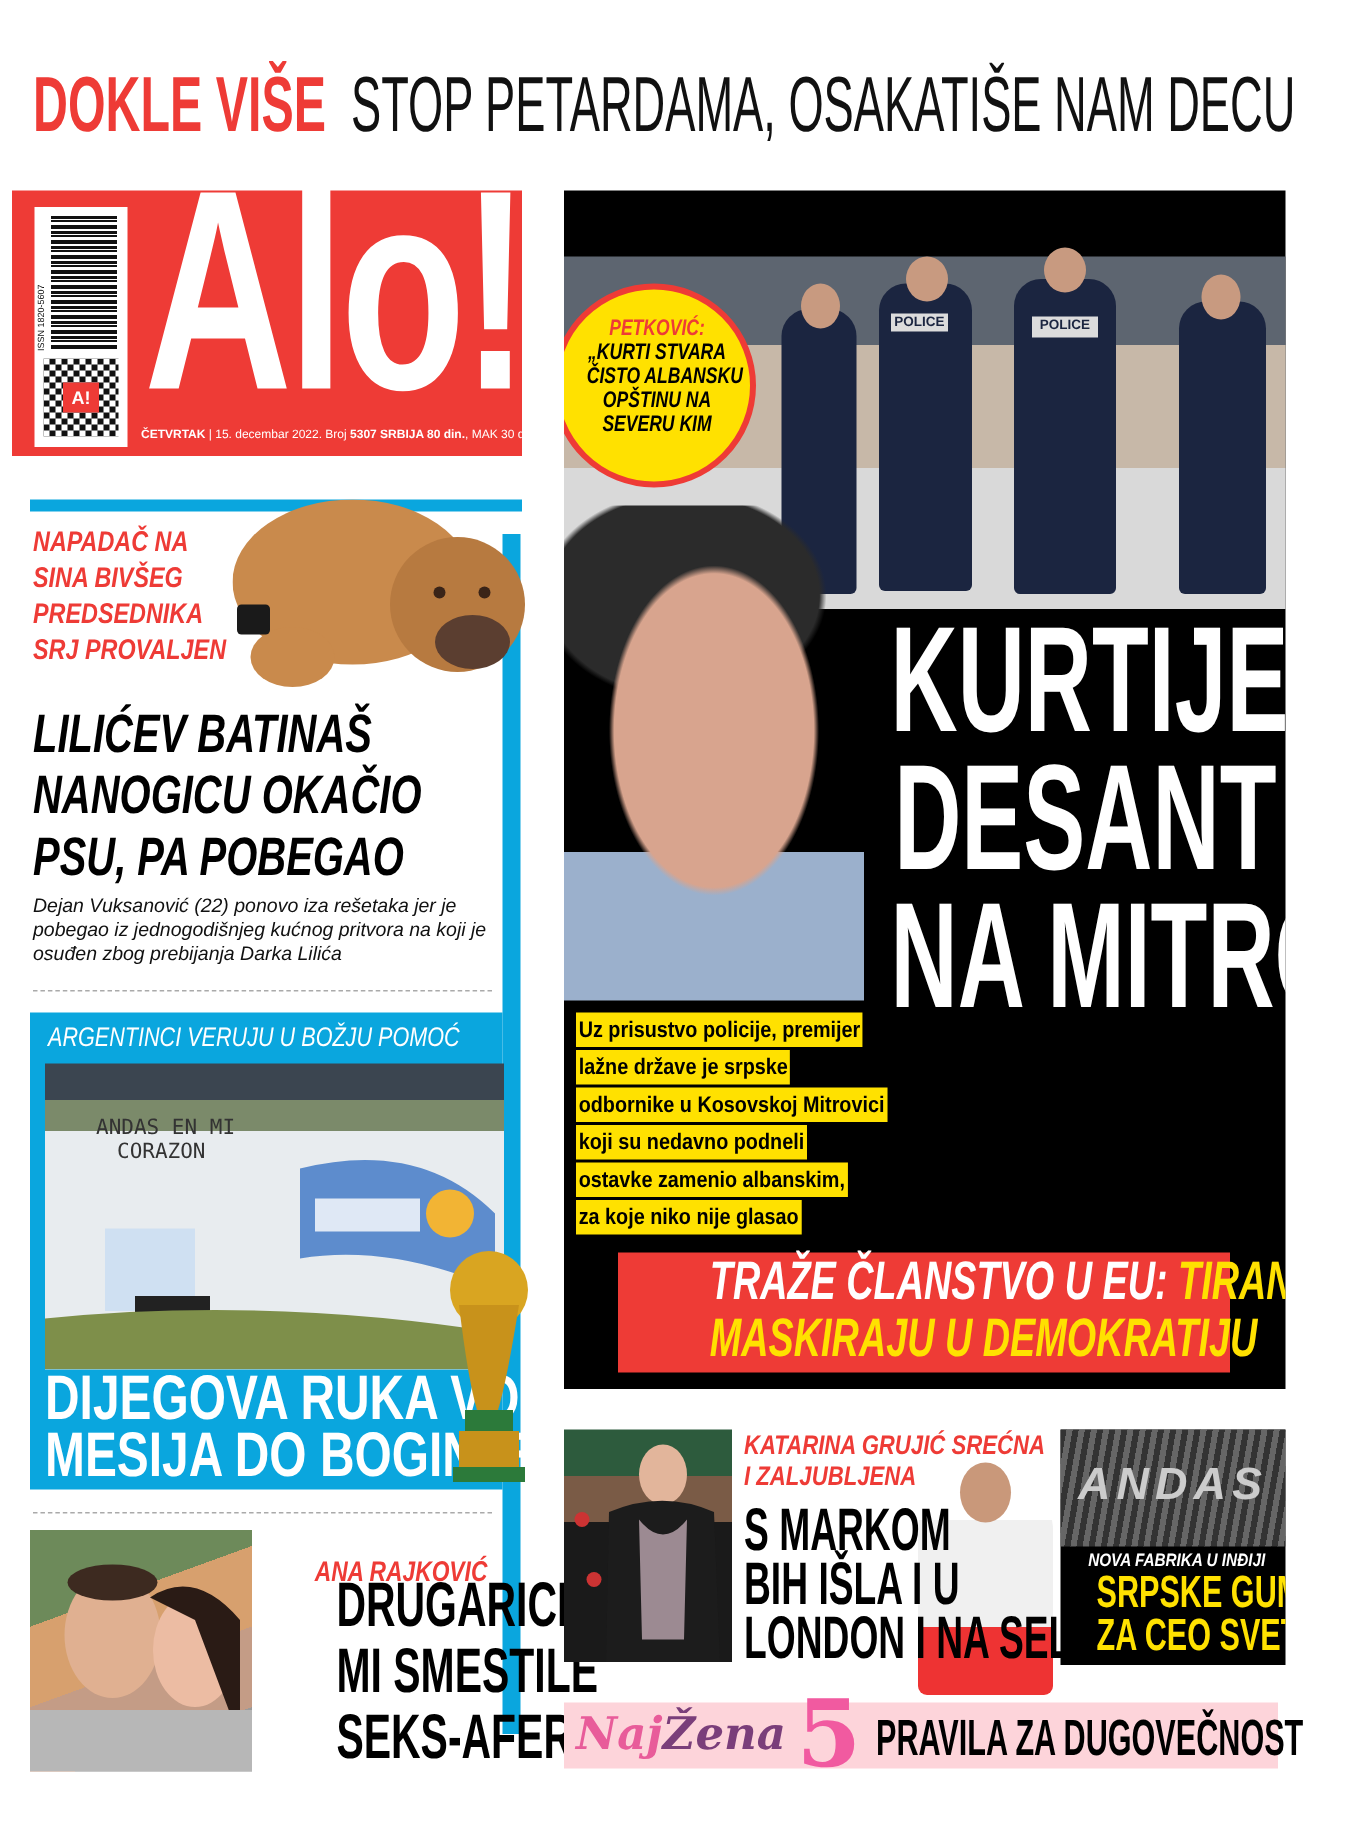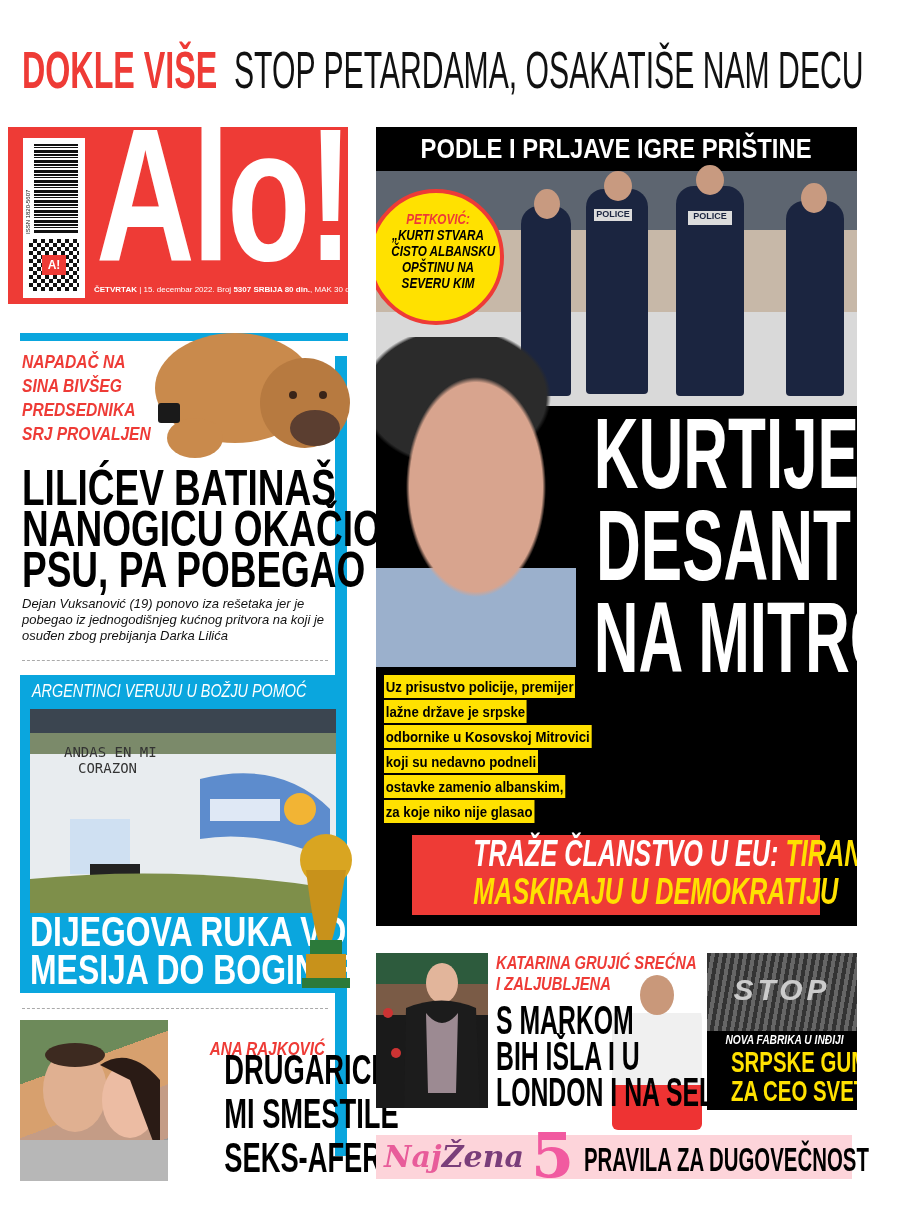--- a/index.html
+++ b/index.html
@@ -26,21 +26,21 @@
     #masthead-info b { font-weight: bold; }
 
     
     #left-frame { left: 20px; top: 333px; width: 328px; height: 8px; background: #0aa6de; }
     #left-frame-right { left: 335px; top: 356px; width: 12px; height: 800px; background: #0aa6de; }
 
     #dog { left: 155px; top: 333px; width: 200px; height: 130px; }
     .kicker-red { color: #ee3b36; font-weight: bold; font-style: italic; }
     #story1-kicker { left: 22px; top: 350px; font-size: 19px; line-height: 24px; width: 160px; }
     #story1-kicker span { display: block; transform: scaleX(0.82); transform-origin: left center; }
-    #story1-title { left: 22px; top: 468px; width: 340px; font-size: 50px; line-height: 41px; font-weight: bold; color: #000; }
+    #story1-title { left: 22px; top: 468px; width: 340px; font-size: 36px; line-height: 41px; font-weight: bold; color: #000; font-style: italic; }
     #story1-title span { display: block; transform: scaleX(0.74); transform-origin: left center; white-space: nowrap; }
     #story1-body { left: 22px; top: 596px; width: 312px; font-size: 13px; line-height: 16px; color: #111; font-style: italic; }
     .dotted { border-top: 1px dashed #aaa; height: 0; }
     #div1 { left: 22px; top: 660px; width: 306px; }
 
     #story2 { left: 20px; top: 675px; width: 315px; height: 318px; background: #0aa6de; }
     #story2-kicker { left: 12px; top: 6px; color: #fff; font-style: italic; font-size: 18px; white-space: nowrap; }
     #story2-kicker span { display:inline-block; transform: scaleX(0.8); transform-origin:left center; }
     #story2-photo { left: 10px; top: 34px; width: 306px; height: 204px; overflow: hidden;
       background: linear-gradient(180deg,#3b4550 0 12%,#7b8a6a 12% 22%,#e8ecef 22% 100%); }
@@ -153,21 +153,21 @@
   <span>NAPADAČ NA</span>
   <span>SINA BIVŠEG</span>
   <span>PREDSEDNIKA</span>
   <span>SRJ PROVALJEN</span>
 </div>
 <div id="story1-title" class="abs">
   <span>LILIĆEV BATINAŠ</span>
   <span>NANOGICU OKAČIO</span>
   <span>PSU, PA POBEGAO</span>
 </div>
-<div id="story1-body" class="abs">Dejan Vuksanović (19) ponovo iza rešetaka jer je pobegao iz jednogodišnjeg kućnog pritvora na koji je osuđen zbog prebijanja Darka Lilića</div>
+<div id="story1-body" class="abs">Dejan Vuksanović (22) ponovo iza rešetaka jer je pobegao iz jednogodišnjeg kućnog pritvora na koji je osuđen zbog prebijanja Darka Lilića</div>
 <div id="div1" class="abs dotted"></div>
 
 <div id="story2" class="abs">
   <div id="story2-kicker" class="abs"><span>ARGENTINCI VERUJU U BOŽJU POMOĆ</span></div>
   <div id="story2-photo" class="abs">
     <div id="story2-banner-text" class="abs">
       <div>ANDAS EN MI</div>
       <div style="padding-left:14px">CORAZON</div>
     </div>
     <svg class="abs" style="left:0;top:60px" width="306" height="144" viewBox="0 0 306 144">
@@ -203,21 +203,20 @@
   </svg>
 </div>
 <div id="story3-kicker" class="abs kicker-red"><span>ANA RAJKOVIĆ</span></div>
 <div id="story3-title" class="abs">
   <span>DRUGARICE</span>
   <span>MI SMESTILE</span>
   <span>SEKS-AFERU</span>
 </div>
 
 <div id="main-panel" class="abs">
-  <div id="main-super" class="abs"><span>PODLE I PRLJAVE IGRE PRIŠTINE</span></div>
   <div id="police-photo" class="abs">
     <div class="cop" style="left:145px;top:35px;width:50px;height:190px"></div>
     <div class="cop-head" style="left:158px;top:18px;width:26px;height:30px"></div>
     <div class="cop" style="left:210px;top:18px;width:62px;height:205px"></div>
     <div class="cop-head" style="left:228px;top:0;width:28px;height:30px"></div>
     <div class="police-tag" style="left:218px;top:38px;width:38px;height:12px">POLICE</div>
     <div class="cop" style="left:300px;top:15px;width:68px;height:210px"></div>
     <div class="cop-head" style="left:320px;top:-6px;width:28px;height:30px"></div>
     <div class="police-tag" style="left:312px;top:40px;width:44px;height:14px">POLICE</div>
     <div class="cop" style="left:410px;top:30px;width:58px;height:195px"></div>
@@ -268,21 +267,21 @@
 <div id="player" class="abs"></div>
 <div id="player-head" class="abs"></div>
 <div id="katarina-title" class="abs">
   <span>S MARKOM</span>
   <span>BIH IŠLA I U</span>
   <span>LONDON I NA SELO</span>
 </div>
 
 <div id="toyo" class="abs">
   <div id="toyo-tire" class="abs"></div>
-  <div id="toyo-logo" class="abs">STOP</div>
+  <div id="toyo-logo" class="abs">ANDAS</div>
   <div id="toyo-kicker" class="abs"><span>NOVA FABRIKA U INĐIJI</span></div>
   <div id="toyo-title" class="abs">
     <span>SRPSKE GUME</span>
     <span>ZA CEO SVET!</span>
   </div>
 </div>
 
 <div id="najzena-bar" class="abs">
   <div id="najzena-logo" class="abs">
     <span>Naj</span><span class="zena">Žena</span>

